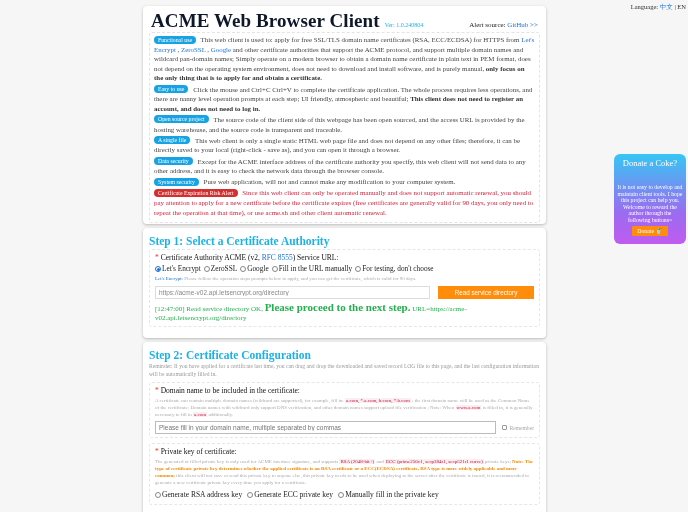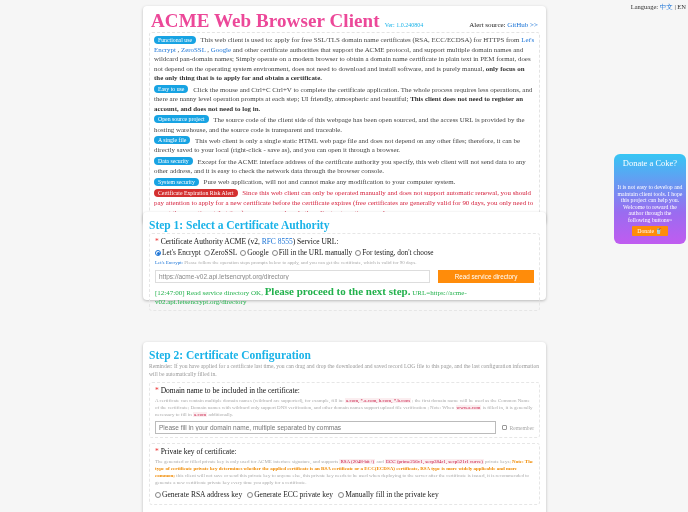--- a/index.html
+++ b/index.html
@@ -5,25 +5,25 @@
   * { box-sizing: border-box; margin: 0; padding: 0; }
   html, body { width: 688px; height: 512px; overflow: hidden; background: #f6f6f6; }
   body { font-family: "Liberation Serif", serif; color: #222; font-size: 8px; position: relative; }
 
   .lang-bar { position: absolute; top: 3px; right: 2px; font-size: 6.5px; color: #333; }
   .lang-bar a { color: #1a73d6; text-decoration: none; }
 
   .card { position: absolute; left: 143px; width: 403px; background: #fff; border-radius: 4px;
           box-shadow: 0 1px 3px rgba(0,0,0,0.25); padding: 4px 6px; }
   .card-1 { top: 6px; height: 218px; }
-  .card-2 { top: 212px; height: 88px; }
+  .card-2 { top: 228px; height: 110px; }
   .card-3 { top: 342px; height: 180px; }
 
   .title-row { display: flex; align-items: baseline; height: 20px; padding-left: 2px; }
-  .app-title { font-size: 19px; font-weight: bold; color: #ec4899; letter-spacing: 0.1px; }
+  .app-title { font-size: 19px; font-weight: bold; color: #0f172a; letter-spacing: 0.1px; }
   .version { font-size: 6px; color: #1ab3e8; margin-left: 5px; }
   .opensource { font-size: 7px; margin-left: 46px; color: #222; }
   .opensource a { color: #1a73d6; text-decoration: none; }
 
   .features { border: 1px dashed #e3e3e3; border-radius: 3px; padding: 2px 4px 3px 4px; margin-top: 2px; }
   .feat { font-size: 6.9px; line-height: 9.6px; color: #444; margin-bottom: 1.6px; }
   .feat b { color: #333; }
   .badge { display: inline-block; background: #17a3e3; color: #fff; border-radius: 6px; font-size: 5.8px;
            line-height: 8px; padding: 0 4px; margin-right: 3px; vertical-align: 0.5px; }
   .badge.red { background: #d42f2f; }

